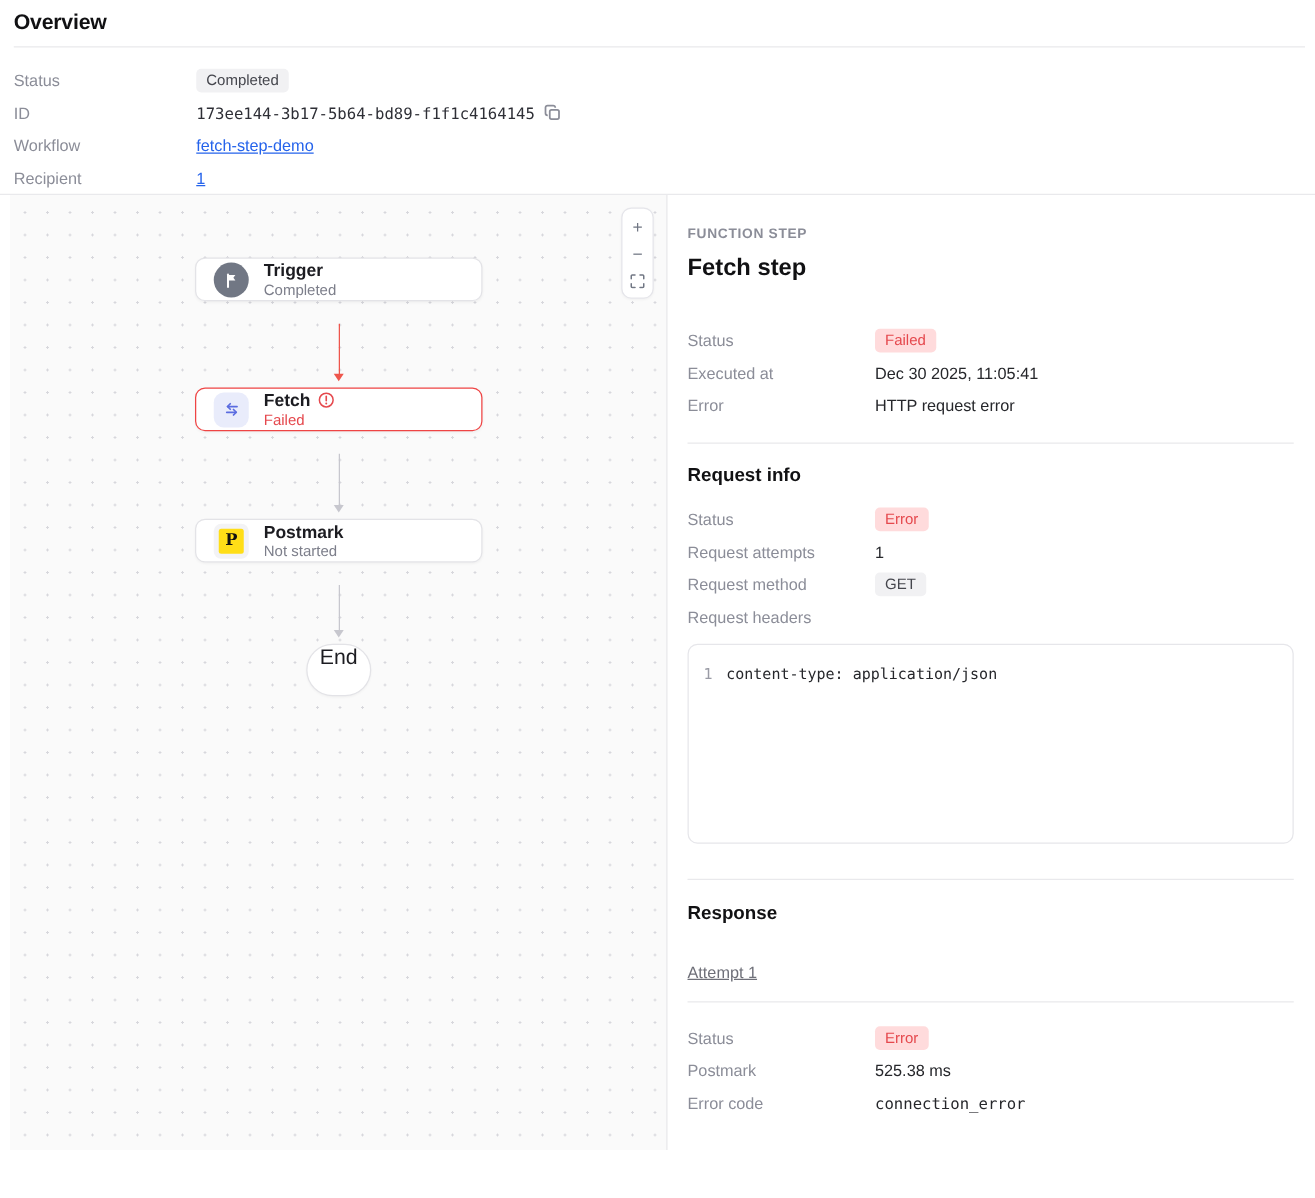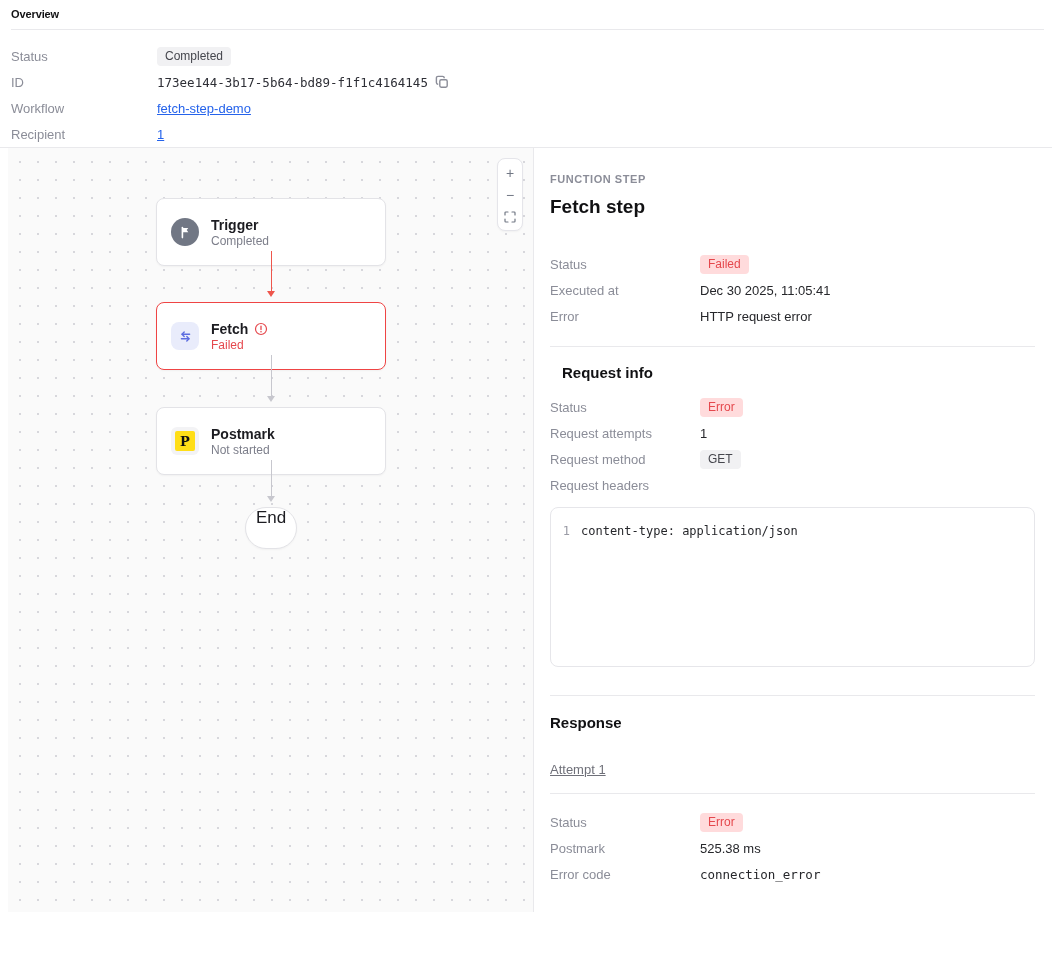--- a/index.html
+++ b/index.html
@@ -6,21 +6,21 @@
   html, body { background: #fff; }
   body {
     font-family: "Liberation Sans", sans-serif;
     color: #1c1c21;
     width: 1052px;
   }
   .page { width: 1052px; height: 958px; overflow: hidden; background: #fff; }
 
   
   .overview { padding: 8px 8px 0 11px; }
-  .h-main { font-size: 11px; font-weight: 700; color: #111113; letter-spacing: -0.01em; }
+  .h-main { font-size: 17px; font-weight: 700; color: #111113; letter-spacing: -0.01em; }
   .overview .h-main { margin-bottom: 9px; }
   .divider { border-bottom: 1px solid #e9e9ec; }
   .overview-rows { padding-top: 13px; }
   .kv { display: flex; align-items: center; min-height: 26px; font-size: 13px; }
   .kv .label { flex: none; color: #8b8d98; }
   .overview-rows .kv .label { width: 146px; }
   .kv .value { color: #26272b; display: flex; align-items: center; gap: 7px; }
   .mono { font-family: "DejaVu Sans Mono", monospace; font-size: 12.5px; color: #2e2f36; }
   a.link { color: #2563eb; text-decoration: underline; font-size: 13px; }
 
@@ -42,21 +42,21 @@
     flex: none;
     border-right: 1px solid #e9e9ec;
     background-color: #fafafa;
     background-image: radial-gradient(#d7d7dc 1.1px, transparent 1.1px);
     background-size: 18px 18px;
     background-position: 3px 5px;
     overflow: hidden;
   }
 
   .node {
-    position: absolute; left: 148px; width: 230px; height: 68px;
+    position: absolute; left: 148px; width: 230px; height: 35px;
     background: #fff; border: 1px solid #e3e3e7; border-radius: 8px;
     display: flex; align-items: center; gap: 12px; padding: 0 14px;
     box-shadow: 0 1px 2px rgba(15,15,30,0.04);
     cursor: pointer;
   }
   .node.error { border-color: #ef4444; }
   .node-icon { width: 28px; height: 28px; flex: none; display: flex; align-items: center; justify-content: center; }
   .trigger-icon { background: #717784; border-radius: 50%; }
   .fetch-icon { background: #e9ecfb; border-radius: 8px; }
   .postmark-icon { background: #f3f3f5; border-radius: 6px; }
@@ -93,21 +93,21 @@
   }
   .ctrl-btn { width: 22px; height: 21px; display: flex; align-items: center; justify-content: center; color: #717784; font-size: 14px; line-height: 1; cursor: pointer; background: none; border: none; }
 
   
   .panel { flex: 1; padding: 25px 17px 0 16px; overflow: hidden; }
   .kicker { font-size: 11px; font-weight: 600; letter-spacing: 0.05em; color: #8b8d98; margin-bottom: 11px; }
   .panel-title { font-size: 19px; font-weight: 700; color: #111113; margin-bottom: 33px; }
   .panel .kv .label { width: 150px; }
   .h-sub { font-size: 15px; font-weight: 700; color: #111113; }
   .section-divider { border-bottom: 1px solid #e9e9ec; margin-top: 17px; }
-  .panel-section-title { margin-top: 17px; margin-bottom: 13px; margin-left: 12px; }
+  .panel-section-title { margin-top: 17px; margin-bottom: 13px; }
 
   .code-block {
     margin-top: 9px; height: 160px;
     border: 1px solid #e6e6ea; border-radius: 8px; background: #fff;
     padding: 14px 0; overflow: auto;
   }
   .code-line { display: flex; font-family: "DejaVu Sans Mono", monospace; font-size: 12px; line-height: 18px; }
   .code-line .ln { flex: none; width: 30px; text-align: right; color: #9a9ba5; padding-right: 11px; user-select: none; }
   .code-line .code { color: #26272b; white-space: pre; }
 

